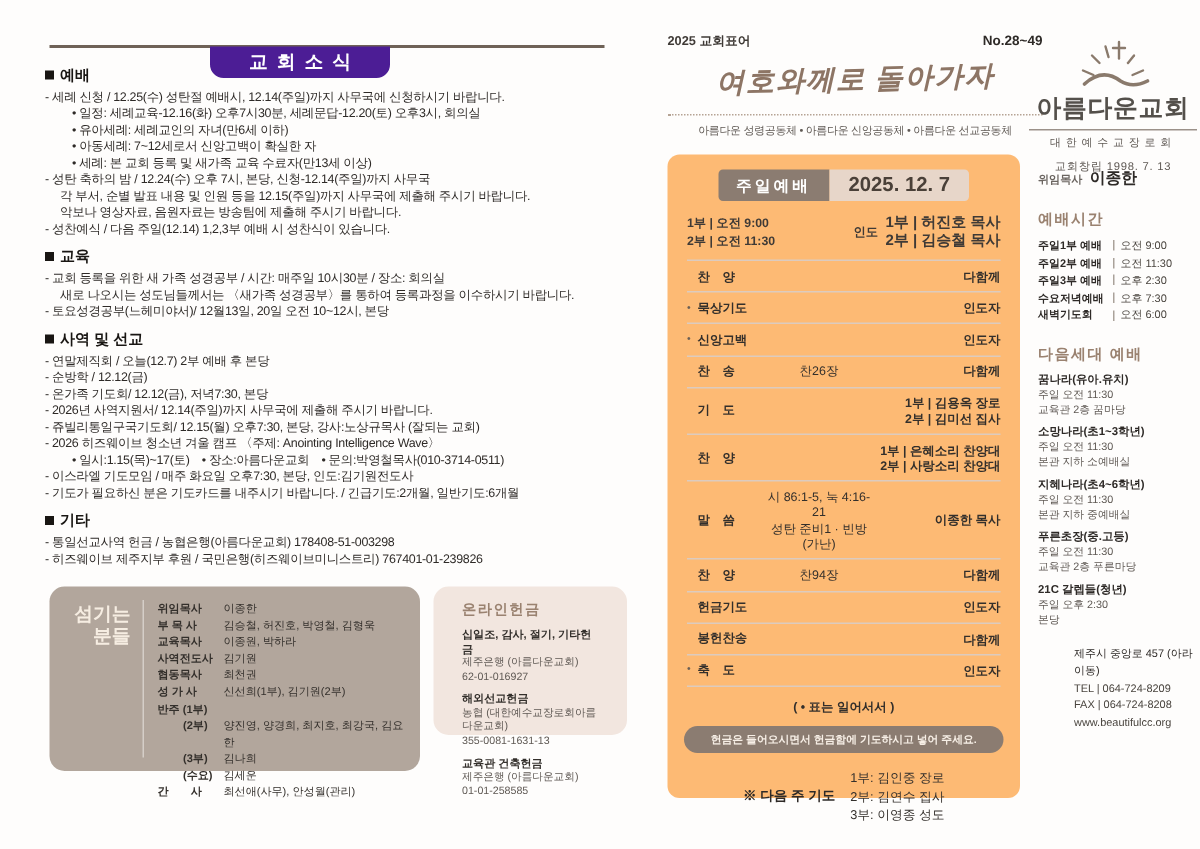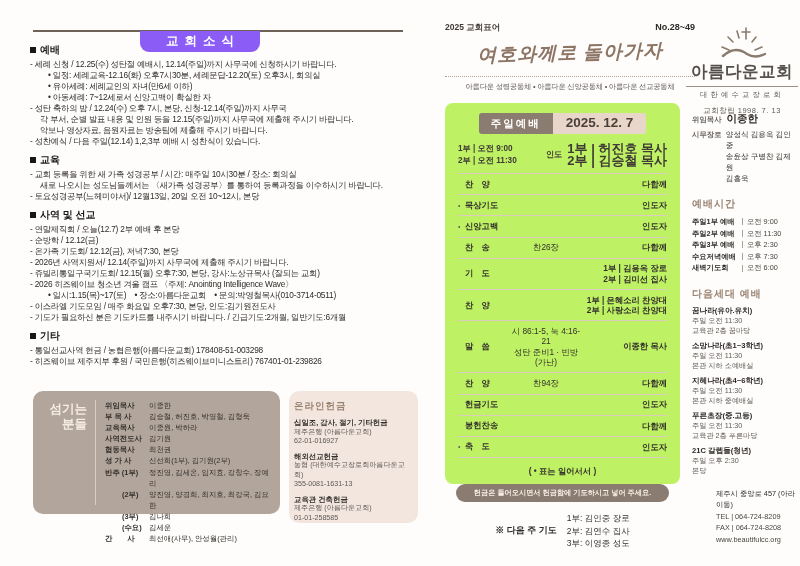--- a/index.html
+++ b/index.html
@@ -3,21 +3,21 @@
 <meta charset="utf-8">
 <style>
   * { margin:0; padding:0; box-sizing:border-box; }
   body { background:#e8e8e8; font-family:"Liberation Sans", sans-serif; }
   .canvas { position:relative; width:800px; height:566px; background:#fefdfc; overflow:hidden;
             font-family:"Liberation Sans", sans-serif; color:#3f3a36; }
 
   
   .left-page { position:absolute; left:0; top:0; width:420px; height:566px; }
   .top-rule { position:absolute; left:33px; top:30px; width:370px; border-top:2px solid #6f6257; }
-  .tab { position:absolute; left:140px; top:31px; width:120px; height:21px; background:#8b5cf6;
+  .tab { position:absolute; left:140px; top:31px; width:120px; height:21px; background:#4c1d95;
          color:#fff; font-size:12.5px; font-weight:bold; letter-spacing:6px; text-align:center;
          line-height:21px; border-radius:0 0 9px 9px; padding-left:6px; }
   .news { position:absolute; left:30px; top:40px; width:378px; }
   .sec { margin-bottom:6px; }
   .sec-h { font-size:10px; font-weight:bold; color:#191613; margin:3px 0 2px; display:flex; align-items:center; }
   .sq { width:6px; height:6px; background:#191613; display:inline-block; margin-right:4px; }
   .ln { font-size:8.3px; line-height:11px; color:#2e2a27; letter-spacing:-0.2px; }
   .i1 { padding-left:18px; }
   .i2 { padding-left:10px; }
 
@@ -25,22 +25,22 @@
   .roster-box { position:absolute; left:33px; top:391px; width:247px; height:123px;
                 background:#b2a69c; border-radius:10px; display:flex; padding:9px 8px 9px 10px; }
   .roster-label { width:52px; text-align:right; padding-right:8px; color:#f6ede2;
                   font-weight:bold; font-size:12.5px; line-height:15px; padding-top:2px; }
   .roster-list { flex:1; border-left:1px solid rgba(255,255,255,.45); padding-left:9px; }
   .rrow { display:flex; font-size:7.4px; line-height:11.1px; color:#332f2b; }
   .rrole { width:44px; font-weight:bold; white-space:pre; }
   .rrow.sub .rrole { padding-left:17px; }
   .rnames { flex:1; }
 
-  .online-box { position:absolute; left:289px; top:391px; width:129px; height:132px;
-                background:#f2e6df; border-radius:10px; padding:9px 5px; }
+  .online-box { position:absolute; left:289px; top:391px; width:129px; height:99px;
+                background:#f2e6df; border-radius:10px; padding:9px 19px; }
   .online-title { color:#9a8270; font-weight:bold; font-size:9.5px; letter-spacing:1px; margin-bottom:5px; }
   .ogroup { margin-bottom:5px; }
   .oname { font-size:7.4px; font-weight:bold; color:#332f2b; line-height:9.5px; }
   .obank, .oacct { font-size:7.1px; color:#5f5954; line-height:9.5px; }
 
   
   .right-page { position:absolute; left:420px; top:0; width:380px; height:566px; }
   .slogan-label { position:absolute; left:25px; top:22px; font-size:8.5px; font-weight:bold; color:#3f3a36; }
   .issue-no { position:absolute; left:25px; top:22px; width:250px; text-align:right; font-size:9px; font-weight:bold; color:#2e2a27; }
   .callig { position:absolute; left:25px; top:40px; width:250px; text-align:center;
@@ -52,32 +52,32 @@
 
   .logo-block { position:absolute; left:266px; top:26px; width:112px; text-align:center; }
   .logo-icon { display:block; margin:0 auto; }
   .logo-name { font-size:16.5px; font-weight:bold; color:#54504b; letter-spacing:0.5px; margin-top:1px;
                font-family:"Liberation Serif", serif; }
   .logo-denom { font-size:7.3px; color:#5f5954; letter-spacing:3.2px; margin-top:3px; padding-top:3px;
                 border-top:1px solid #9b9189; }
   .logo-founded { font-size:7.5px; color:#5f5954; margin-top:6px; letter-spacing:0.5px; }
 
   
-  .wbox { position:absolute; left:25px; top:103px; width:235px; height:381px;
-          background:#bef264; border-radius:8px; }
+  .wbox { position:absolute; left:25px; top:103px; width:235px; height:429px;
+          background:#fdba74; border-radius:8px; }
   .wh { display:flex; justify-content:center; margin:10px 0 4px; }
   .wh-label { background:#8b7c71; color:#fff; font-weight:bold; font-size:10.5px; letter-spacing:2px;
               padding:4px 12px 3px; border-radius:3px 0 0 3px; }
   .wh-date { background:#e7d6c9; color:#4a4038; font-weight:bold; font-size:13.5px;
              padding:2px 13px 1px; border-radius:0 3px 3px 0; }
   .wtimes { display:flex; justify-content:space-between; align-items:center; padding:5px 13px 7px; }
   .wtimes-left { font-size:8.2px; font-weight:bold; line-height:11.5px; color:#3f3a36; }
   .wtimes-right { display:flex; align-items:center; }
   .wlead-label { font-size:8.2px; font-weight:bold; margin-right:5px; color:#3f3a36; }
-  .wlead-lines { font-size:13px; font-weight:bold; line-height:11.5px; text-align:right; color:#3f3a36; }
+  .wlead-lines { font-size:10px; font-weight:bold; line-height:11.5px; text-align:right; color:#3f3a36; }
   .wrows { margin:0 13px; border-top:1px solid #dccbbf; }
   .wrow { display:flex; align-items:center; padding:4.6px 0; border-bottom:1px solid #dccbbf;
           font-size:8.3px; color:#332f2b; min-height:19px; }
   .wb { width:7px; color:#6b5f55; font-size:7px; }
   .wt { width:44px; font-weight:bold; }
   .wc { flex:1; text-align:center; line-height:10.5px; }
   .wp { width:84px; text-align:right; font-weight:bold; line-height:10.5px; }
   .stack { display:flex; flex-direction:column; }
   .standing { text-align:center; font-size:8.3px; font-weight:bold; color:#332f2b; margin:8px 0 7px; }
   .pill { margin:0 11px; background:#8b7c71; color:#f7efe6; border-radius:10px; text-align:center;
@@ -119,20 +119,21 @@
 
       <div class="sec">
         <div class="sec-h">
             <span class="sq"></span>
             <span>예배</span>
           </div>
         <div class="ln">- 세례 신청 / 12.25(수) 성탄절 예배시, 12.14(주일)까지 사무국에 신청하시기 바랍니다.</div>
         <div class="ln i1">• 일정: 세례교육-12.16(화) 오후7시30분, 세례문답-12.20(토) 오후3시, 회의실</div>
         <div class="ln i1">• 유아세례: 세례교인의 자녀(만6세 이하)</div>
         <div class="ln i1">• 아동세례: 7~12세로서 신앙고백이 확실한 자</div>
+        <div class="ln i1">• 세례: 본 교회 등록 및 새가족 교육 수료자(만13세 이상)</div>
         <div class="ln">- 성탄 축하의 밤 / 12.24(수) 오후 7시, 본당, 신청-12.14(주일)까지 사무국</div>
         <div class="ln i2">각 부서, 순별 발표 내용 및 인원 등을 12.15(주일)까지 사무국에 제출해 주시기 바랍니다.</div>
         <div class="ln i2">악보나 영상자료, 음원자료는 방송팀에 제출해 주시기 바랍니다.</div>
         <div class="ln">- 성찬예식 / 다음 주일(12.14) 1,2,3부 예배 시 성찬식이 있습니다.</div>
       </div>
 
       <div class="sec">
         <div class="sec-h">
             <span class="sq"></span>
             <span>교육</span>
@@ -193,21 +194,20 @@
         <div class="rrow">
             <span class="rrole">협동목사</span>
             <span class="rnames">최천권</span>
           </div>
         <div class="rrow">
             <span class="rrole">성 가 사</span>
             <span class="rnames">신선희(1부), 김기원(2부)</span>
           </div>
         <div class="rrow">
             <span class="rrole">반주 (1부)</span>
-            <span class="rnames">정진영, 김세온, 임지효, 강창수, 장예리</span>
           </div>
         <div class="rrow sub">
             <span class="rrole">(2부)</span>
             <span class="rnames">양진영, 양경희, 최지호, 최강국, 김요한</span>
           </div>
         <div class="rrow sub">
             <span class="rrole">(3부)</span>
             <span class="rnames">김나희</span>
           </div>
         <div class="rrow sub">
@@ -371,28 +371,20 @@
           <div>3부: 이영종 성도</div>
         </div>
       </div>
     </div>
 
     <div class="sidebar">
       <div class="pastor-row">
         <span class="pastor-label">위임목사</span>
         <span class="pastor-name">이종한</span>
       </div>
-      <div class="elders-row">
-        <span class="elders-label">시무장로</span>
-        <div class="elders-lines">
-          <div>양성식 김용옥 김인중</div>
-          <div>송윤상 구병찬 김제원</div>
-          <div>김홍욱</div>
-        </div>
-      </div>
 
       <div class="sb-title">예배시간</div>
       <div>
         <div class="time-item">
             <span class="ti-label">주일1부 예배</span>
             <span class="vsep"></span>
             <span class="ti-time">오전 9:00</span>
           </div>
         <div class="time-item">
             <span class="ti-label">주일2부 예배</span>

